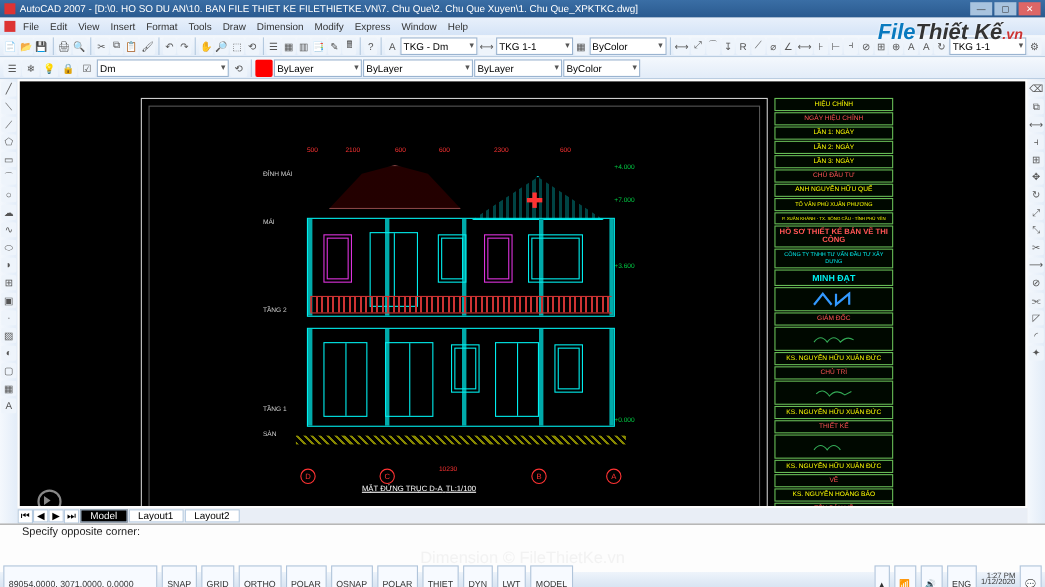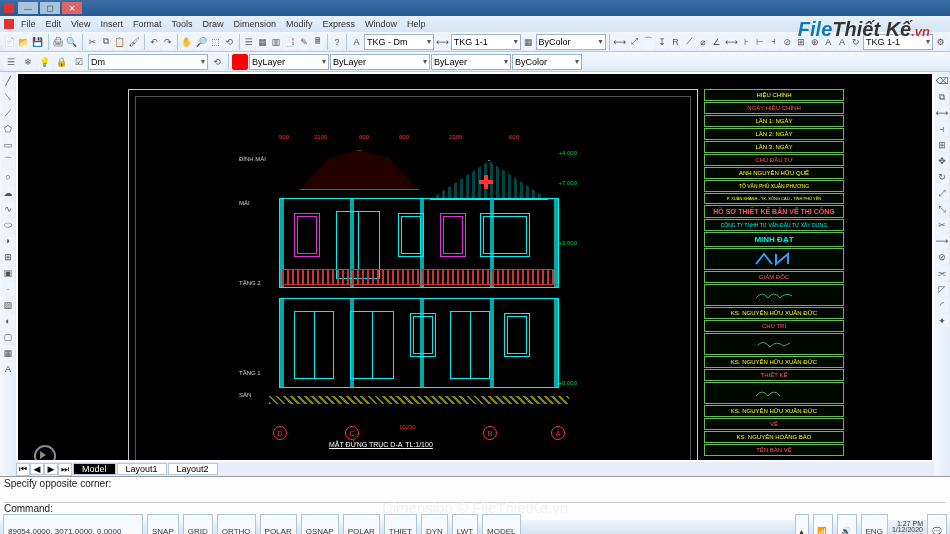--- a/index.html
+++ b/index.html
@@ -30,21 +30,21 @@
 .vtoolbar.right { right: 0; }
 .vtoolbar .tbtn { width:14px; height:14px; }
 
 
 .canvas-wrap { position:absolute; left:16px; right:16px; top:72px; bottom:72px; background:#fdfdfd; }
 .canvas { position:absolute; inset:0; background:#000; margin:2px; overflow:hidden; }
 
 
 .paper-frame { position:absolute; left:110px; top:15px; width:570px; height:380px; border:1px solid #ccc; }
 .inner-frame { position:absolute; inset:6px; border:1px solid #555; }
-.title-block { position:absolute; right:-135px; top:15px; width:140px; height:380px; }
+.title-block { position:absolute; right:-135px; top:15px; width:108px; height:380px; }
 .title-block .tline { border:1px solid #6b5; padding:2px 3px; font-size:6px; text-align:center; color:#ff0; margin-bottom:1px; background:rgba(0,40,0,0.2);}
 .title-block .tline.red { color:#f55; }
 .title-block .tline.cyan { color:#0ee; }
 .title-block .tline.blue { color:#39f;}
 .title-block .sig { height:22px; display:flex; align-items:center; justify-content:center;}
 .title-block .sig svg{width:40px;height:14px;}
 
 
 .building { position:absolute; left:150px; top:60px; width:280px; height:270px; }
 .roof1 { position:absolute; left:20px; top:0; width:120px; height:40px; background:linear-gradient(135deg,rgba(50,0,0,.7),rgba(50,0,0,.7)); clip-path: polygon(0 100%, 25% 20%, 50% 0, 75% 20%, 100% 100%); border:1px solid #844; }
@@ -72,21 +72,21 @@
 .dimtext { position:absolute; color:#f33; font-size:6px; }
 .leveltext { position:absolute; color:#0c4; font-size:6px; }
 .arrow-circle{position:absolute;left:-95px;top:355px;width:22px;height:22px;border:2px solid #888;border-radius:50%;}
 .arrow-circle::after{content:"";position:absolute;left:4px;top:4px;width:0;height:0;border-left:6px solid #888;border-top:4px solid transparent;border-bottom:4px solid transparent;}
 
 
 .layout-tabs { position:absolute; left:16px; right:16px; bottom:58px; height:14px; background:#e9eef6; display:flex; align-items:center; font-size:9px; }
 .layout-tabs .navbtn{width:14px;text-align:center;border:1px solid #b4c9df; background:#fff;}
 .layout-tabs .tab{padding:0 8px; border:1px solid #b4c9df; background:#fff; margin-left:1px;}
 .layout-tabs .tab.active{background:#000;color:#fff;}
-.cmdline { position:absolute; left:0; right:0; bottom:14px; height:44px; background:#fdfdfd; border-top:1px solid #999; font-family:"Courier New",monospace; font-size:10px; padding:1px 4px; color:#222;}
+.cmdline { position:absolute; left:0; right:0; bottom:14px; height:44px; background:#fdfdfd; border-top:1px solid #999; font-family:"Courier New",monospace; font-size:10px; padding:1px 20px; color:#222;}
 .cmdline .row{height:12px;}
 .cmdline .lastrow{border-top:1px solid #ccc;}
 
 
 .statusbar { position:absolute; left:0; right:0; bottom:0; height:14px; background:linear-gradient(#eef4fb,#d8e4f2); display:flex; align-items:center; font-size:8px; color:#333; padding:0 3px; gap:4px;}
 .statusbar .cell { border:1px solid #b0c4da; padding:12px 4px; height:12px; line-height:10px; background:#f7faff;}
 .statusbar .flex{flex:1;}
 
 
 .watermark-logo { position:absolute; top:18px; right:20px; font-size:20px; font-weight:bold; font-style:italic; color:#0a7abf; text-shadow:0 0 2px #fff; z-index:100;}
@@ -94,20 +94,21 @@
 .watermark-logo .tk{color:#333;} .watermark-logo .vn{color:#c33;font-size:13px;}
 .watermark-center { position:absolute; left:50%; bottom:18px; transform:translateX(-50%); color:rgba(240,240,240,.85); font-size:15px; z-index:100; pointer-events:none;}
 
 
 </style>
 </head>
 <body>
 
 <div class="titlebar">
   <span class="icon"></span>
+  <span class="title"><span>AutoCAD 2007</span> - <span>[D:\0. HO SO DU AN\10. BAN FILE THIET KE FILETHIETKE.VN\7. Chu Que\2. Chu Que Xuyen\1. Chu Que_XPKTKC.dwg]</span></span>
   <div class="winbtns">
     <span>—</span>
     <span>▢</span>
     <span style="background:#d66;color:#fff;">✕</span>
   </div>
 </div>
 
 <div class="menubar">
   <span class="menu-icon"></span>
   <span>File</span>
@@ -359,21 +360,20 @@
   <div class="navbtn">▶</div>
   <div class="navbtn">⏭</div>
   <div class="tab active">Model</div>
   <div class="tab">Layout1</div>
   <div class="tab">Layout2</div>
 </div>
 
 <div class="cmdline">
   <div class="row">Specify opposite corner:</div>
   <div class="row"></div>
-  <div class="row lastrow">Command:</div>
 </div>
 
 <div class="statusbar">
   <div class="cell" style="min-width:140px;">89054.0000, 3071.0000, 0.0000</div>
   <div class="cell">SNAP</div>
   <div class="cell">GRID</div>
   <div class="cell">ORTHO</div>
   <div class="cell">POLAR</div>
   <div class="cell">OSNAP</div>
   <div class="cell">POLAR</div>

